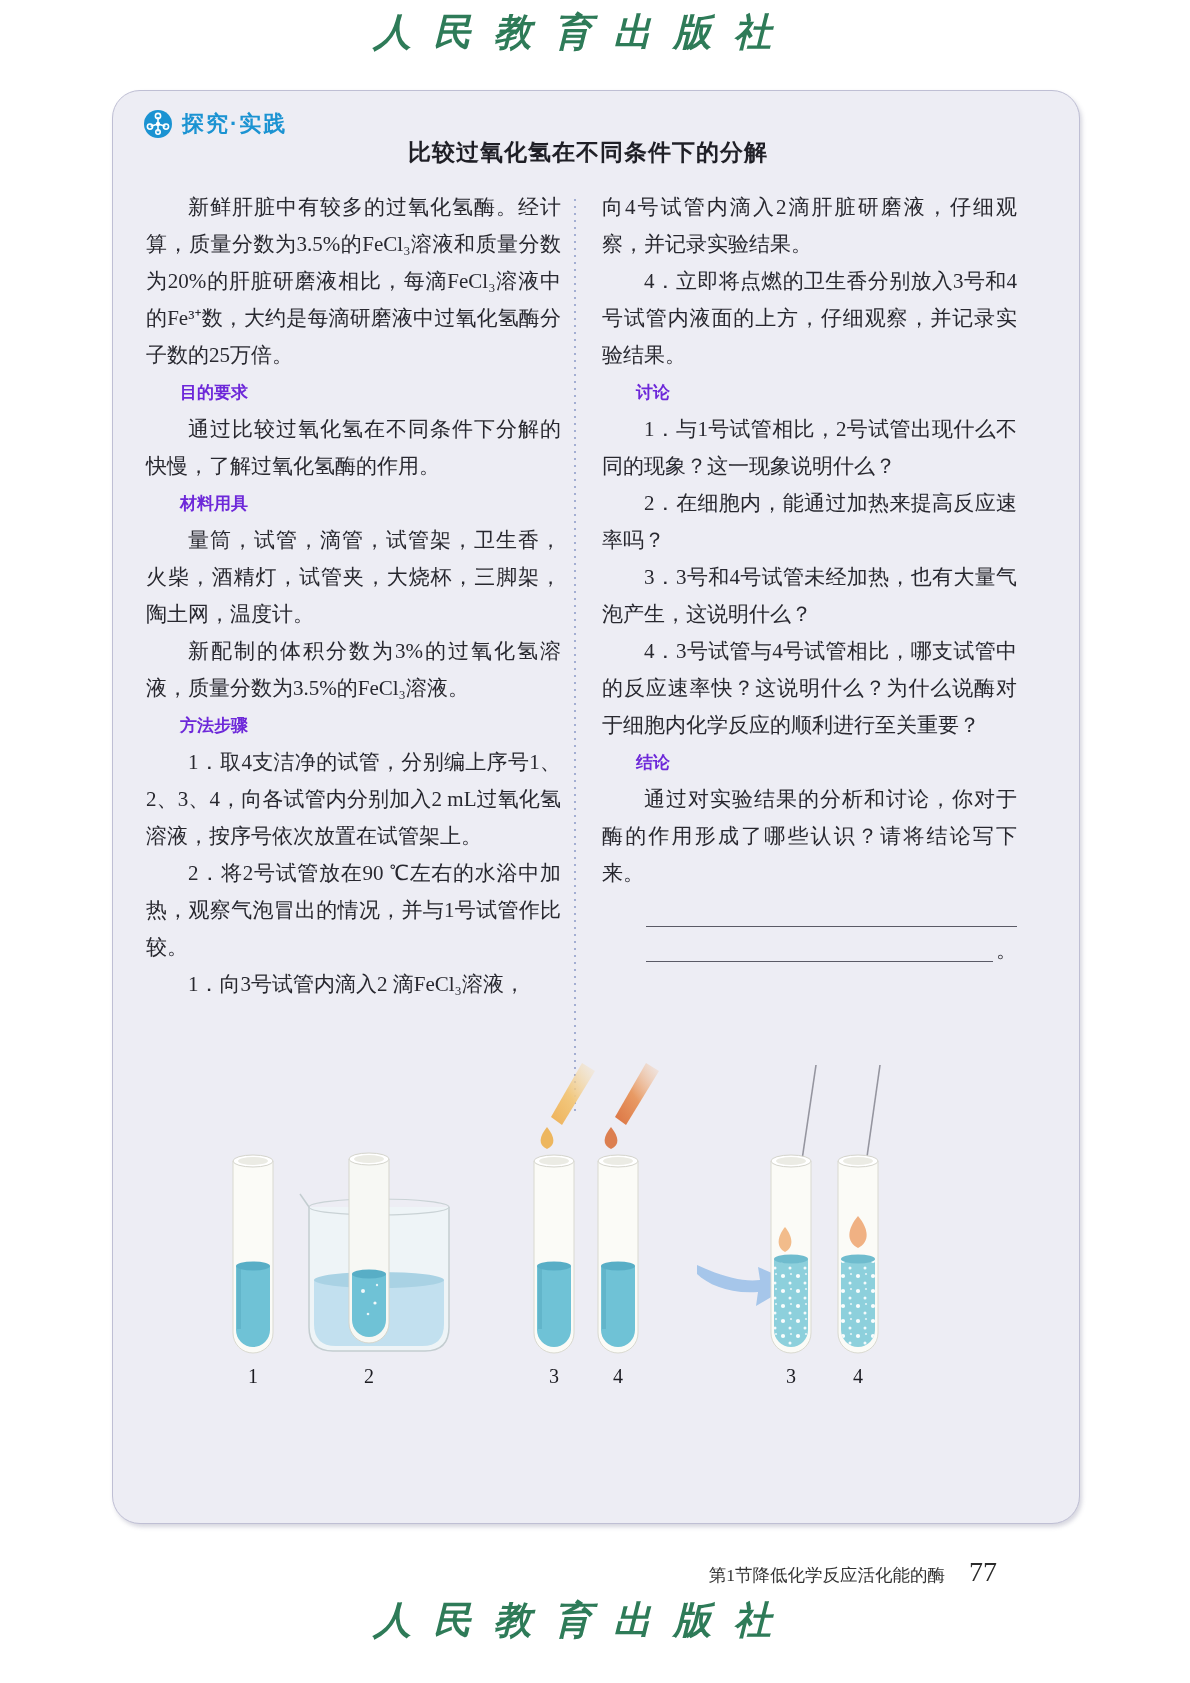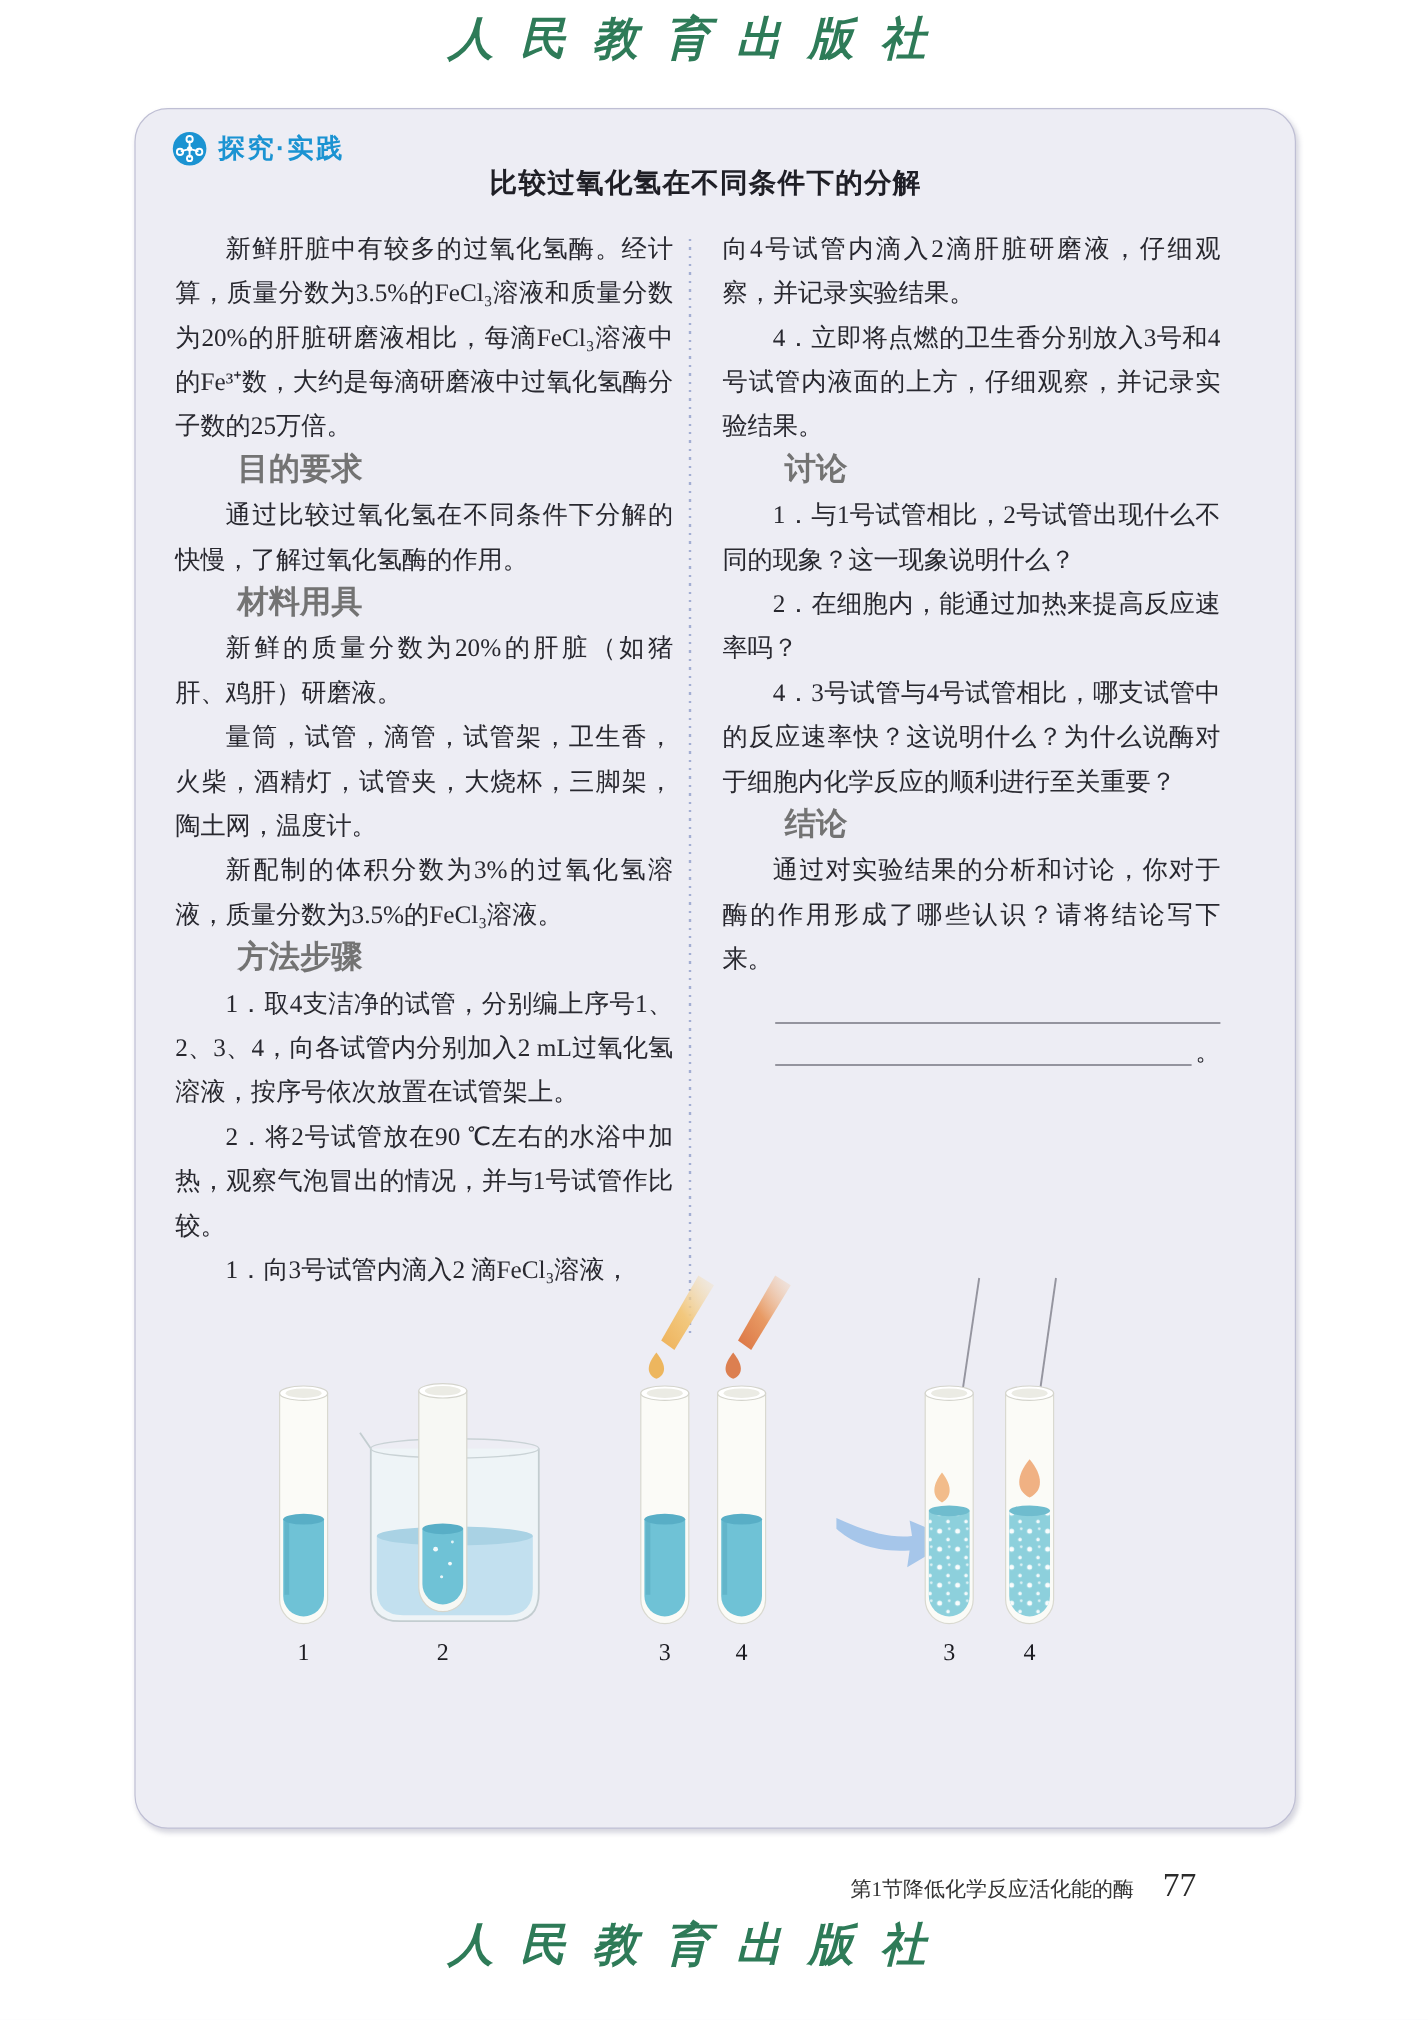--- a/index.html
+++ b/index.html
@@ -23,22 +23,22 @@
                font-family:"Liberation Sans", sans-serif;font-weight:bold;
                font-size:23px;color:#1f1f26;letter-spacing:1px;}
   .col{position:absolute;top:98px;width:415px;font-size:21px;line-height:37px;
        text-align:justify;color:#28282f;}
   .col.left{left:33px;}
   .col.right{left:489px;}
   .divider{position:absolute;left:461px;top:108px;width:2px;height:912px;
            background:repeating-linear-gradient(to bottom,#a3aed2 0 2px,transparent 2px 7px);}
   .para{margin:0;text-indent:2em;}
   .para.noindent{text-indent:0;}
-  .head{margin:0;text-indent:2em;font-family:Liberation Mono, monospace;
-        font-weight:bold;font-size:26px;line-height:37px;color:#737373;}
+  .head{margin:0;text-indent:2em;font-family:Liberation Serif, serif;
+        font-weight:bold;font-size:17px;line-height:37px;color:#6d28d9;}
   .fill-line{display:flex;align-items:flex-end;margin:0;}
   .fill-line .label{white-space:nowrap;padding-left:2em;line-height:37px;}
   .fill-line .blank{flex:1;border-bottom:1.6px solid #5a5a66;margin-bottom:8px;}
   .blank-row{display:flex;align-items:flex-end;margin:13px 0 0 2.1em;height:22px;}
   .blank-row .blank{flex:1;border-bottom:1.6px solid #5a5a66;}
   .blank-row .tail{font-size:21px;line-height:24px;padding-left:3px;}
   
   .figure-wrap{position:absolute;left:6px;top:970px;width:940px;height:340px;}
   .fig-label{font-family:"Liberation Serif", serif;}
   
@@ -75,37 +75,37 @@
       <span class="badge-label">探究·实践</span>
     </div>
 
     <h2 class="panel-title">比较过氧化氢在不同条件下的分解</h2>
 
     <div class="col left">
       <p class="para">新鲜肝脏中有较多的过氧化氢酶。经计算，质量分数为3.5%的FeCl₃溶液和质量分数为20%的肝脏研磨液相比，每滴FeCl₃溶液中的Fe³⁺数，大约是每滴研磨液中过氧化氢酶分子数的25万倍。</p>
       <h3 class="head">目的要求</h3>
       <p class="para">通过比较过氧化氢在不同条件下分解的快慢，了解过氧化氢酶的作用。</p>
       <h3 class="head">材料用具</h3>
-      <p class="para">新鲜的质量分数为20%的肝脏（如猪肝、鸡肝）研磨液。</p>
       <p class="para">量筒，试管，滴管，试管架，卫生香，火柴，酒精灯，试管夹，大烧杯，三脚架，陶土网，温度计。</p>
       <p class="para">新配制的体积分数为3%的过氧化氢溶液，质量分数为3.5%的FeCl₃溶液。</p>
       <h3 class="head">方法步骤</h3>
       <p class="para">1．取4支洁净的试管，分别编上序号1、2、3、4，向各试管内分别加入2 mL过氧化氢溶液，按序号依次放置在试管架上。</p>
       <p class="para">2．将2号试管放在90 ℃左右的水浴中加热，观察气泡冒出的情况，并与1号试管作比较。</p>
       <p class="para">1．向3号试管内滴入2 滴FeCl₃溶液，</p>
     </div>
 
     <div class="divider"></div>
 
     <div class="col right">
       <p class="para noindent">向4号试管内滴入2滴肝脏研磨液，仔细观察，并记录实验结果。</p>
       <p class="para">4．立即将点燃的卫生香分别放入3号和4号试管内液面的上方，仔细观察，并记录实验结果。</p>
       <h3 class="head">讨论</h3>
       <p class="para">1．与1号试管相比，2号试管出现什么不同的现象？这一现象说明什么？</p>
       <p class="para">2．在细胞内，能通过加热来提高反应速率吗？</p>
+      <p class="para">3．3号和4号试管未经加热，也有大量气泡产生，这说明什么？</p>
       <p class="para">4．3号试管与4号试管相比，哪支试管中的反应速率快？这说明什么？为什么说酶对于细胞内化学反应的顺利进行至关重要？</p>
       <h3 class="head">结论</h3>
       <p class="para">通过对实验结果的分析和讨论，你对于酶的作用形成了哪些认识？请将结论写下来。</p>
       <div class="blank-row">
         <span class="blank"></span>
       </div>
       <div class="blank-row">
         <span class="blank"></span>
         <span class="tail">。</span>
       </div>

